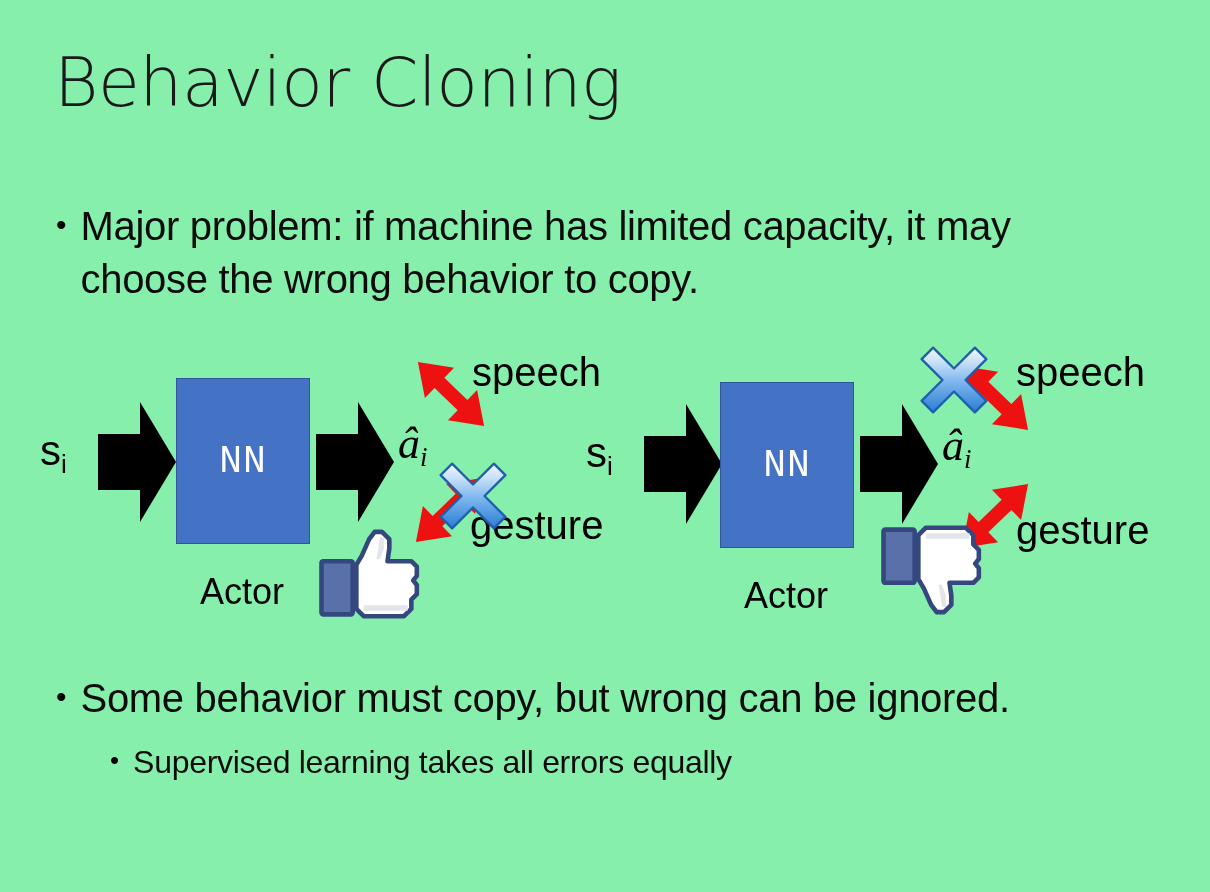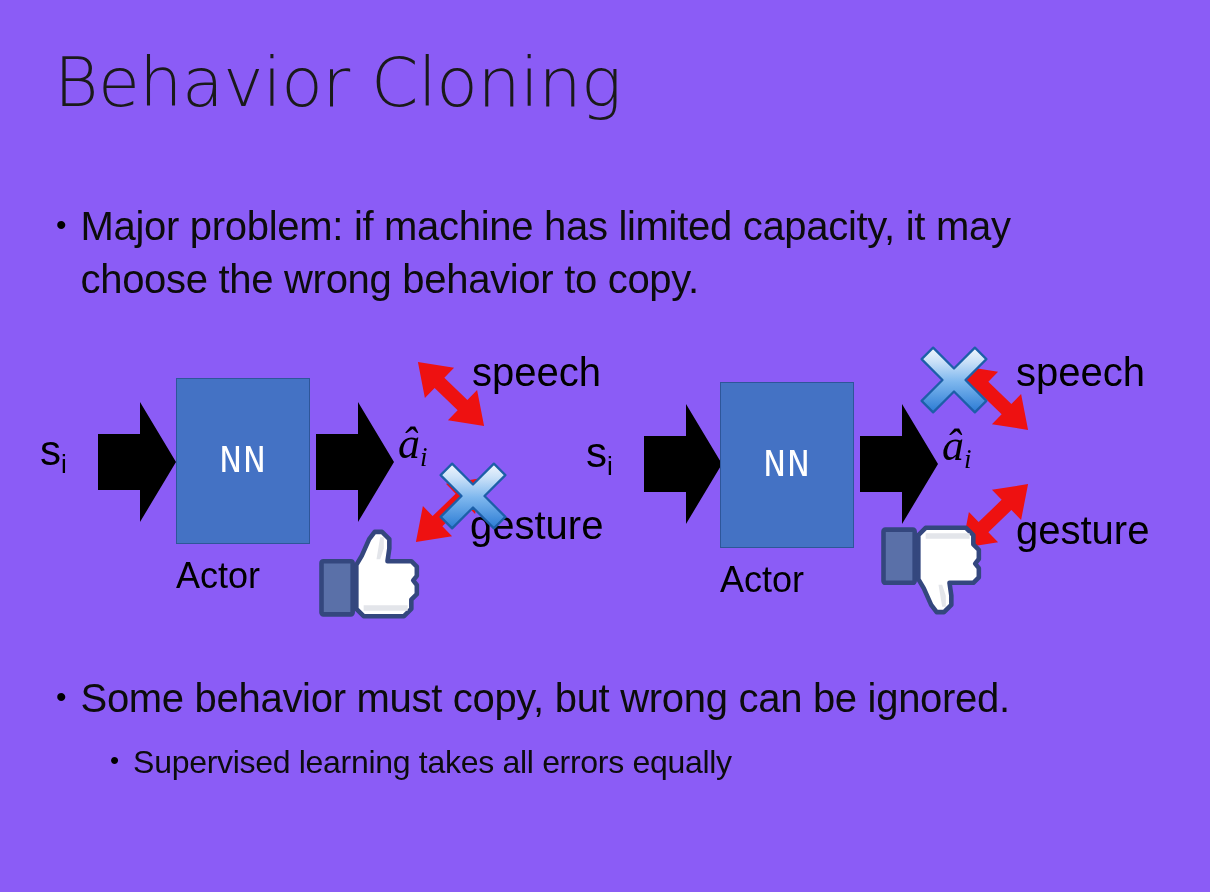--- a/index.html
+++ b/index.html
@@ -2,21 +2,21 @@
 <html><head>
 <meta charset="utf-8">
 <style>
   html,body{margin:0;padding:0;background:#ffffff;}
   body{
     width:1210px;height:892px;position:relative;overflow:hidden;
     font-family:"Liberation Sans","DejaVu Sans",sans-serif;
     color:#000000;
     -webkit-font-smoothing:antialiased;
   }
-  .slide{position:absolute;inset:0;background:#8b5cf6;}
+  .slide{position:absolute;inset:0;background:#86efac;}
 
   
   .title{
     position:absolute;left:54px;top:44px;width:1100px;
     font-family:"DejaVu Sans","Liberation Sans",sans-serif;
     font-weight:300;
     font-size:68px;line-height:78px;
     letter-spacing:-0.5px;
     color:#1a1a1a;
     white-space:nowrap;
@@ -62,21 +62,21 @@
     background:#4472C4;
     border:1px solid #2E5699;
     display:flex;align-items:center;justify-content:center;
     color:#ffffff;
     font-family:Liberation Mono, monospace;
     font-size:38px;
     letter-spacing:1px;
   }
   .actor-label{
     font-family:"Liberation Sans","DejaVu Sans",sans-serif;
-    font-size:36px;color:#000;white-space:nowrap;
+    font-size:36px;color:#000;white-space:nowrap;text-align:center;margin-top:16px;
   }
 
   
   .action-label{
     font-family:Liberation Serif, serif;
     font-style:italic;
     font-size:44px;line-height:44px;color:#000;white-space:nowrap;
   }
   .action-label sub{font-size:27px;vertical-align:-0.3em;font-style:italic;}
 

